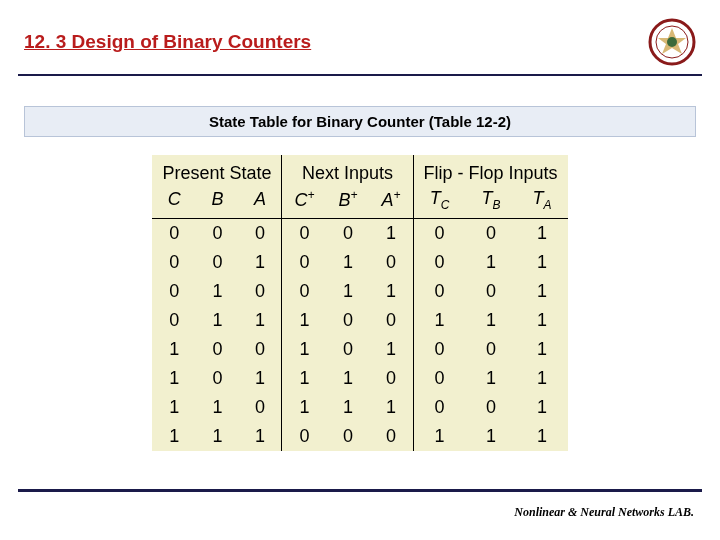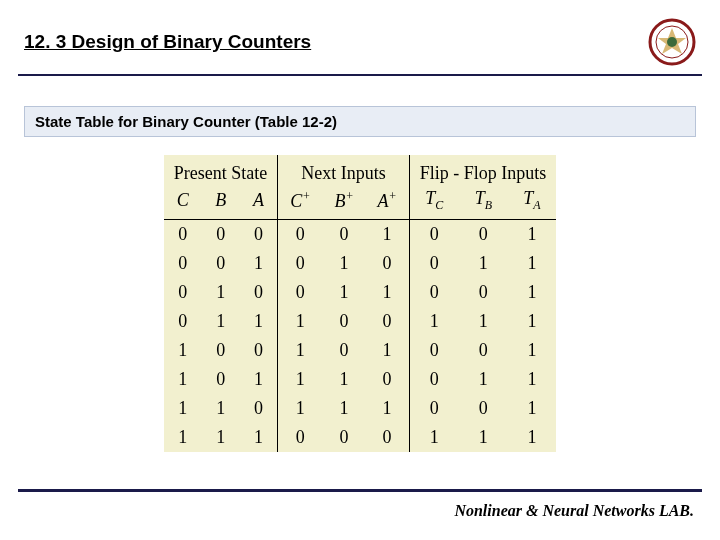--- a/index.html
+++ b/index.html
@@ -13,21 +13,21 @@
   }
   .header {
     display: flex;
     justify-content: space-between;
     align-items: center;
     padding: 18px 24px 8px 24px;
   }
   .title {
     font-size: 19px;
     font-weight: bold;
-    color: #000000;
+    color: #b91c1c;
     text-decoration: underline;
   }
   .logo {
     width: 48px;
     height: 48px;
     position: relative;
   }
   .logo svg { width: 48px; height: 48px; }
   .hr-top {
     margin: 0 18px 30px 18px;
@@ -35,29 +35,30 @@
     border-top: 2px solid #1a1a4a;
   }
   .subtitle-box {
     margin: 0 24px 18px 24px;
     background: #e8edf5;
     border: 1px solid #b8c4d8;
     padding: 6px 10px;
     font-size: 15px;
     font-weight: bold;
     color: #000;
+    text-align: center;
   }
   .table-wrap {
     display: flex;
     justify-content: center;
     padding: 0 24px;
   }
   table {
     border-collapse: collapse;
-    font-family: Liberation Serif, serif;
+    font-family: Liberation Sans, sans-serif;
     font-size: 18px;
     background: #5eead4;
   }
   th, td {
     padding: 4px 12px;
     text-align: center;
     min-width: 36px;
   }
   .group-header th {
     font-weight: normal;
@@ -82,21 +83,21 @@
     bottom: 48px;
     border-top: 3px solid #1a1a4a;
   }
   .footer-text {
     position: absolute;
     right: 26px;
     bottom: 20px;
     font-family: "Times New Roman", serif;
     font-style: italic;
     font-weight: bold;
-    font-size: 16px;
+    font-size: 12px;
     color: #000;
   }
 </style>
 </head>
 <body>
 
 <div class="header">
   <div class="title">12. 3 Design of Binary Counters</div>
   <div class="logo">
     <svg viewBox="0 0 48 48">

